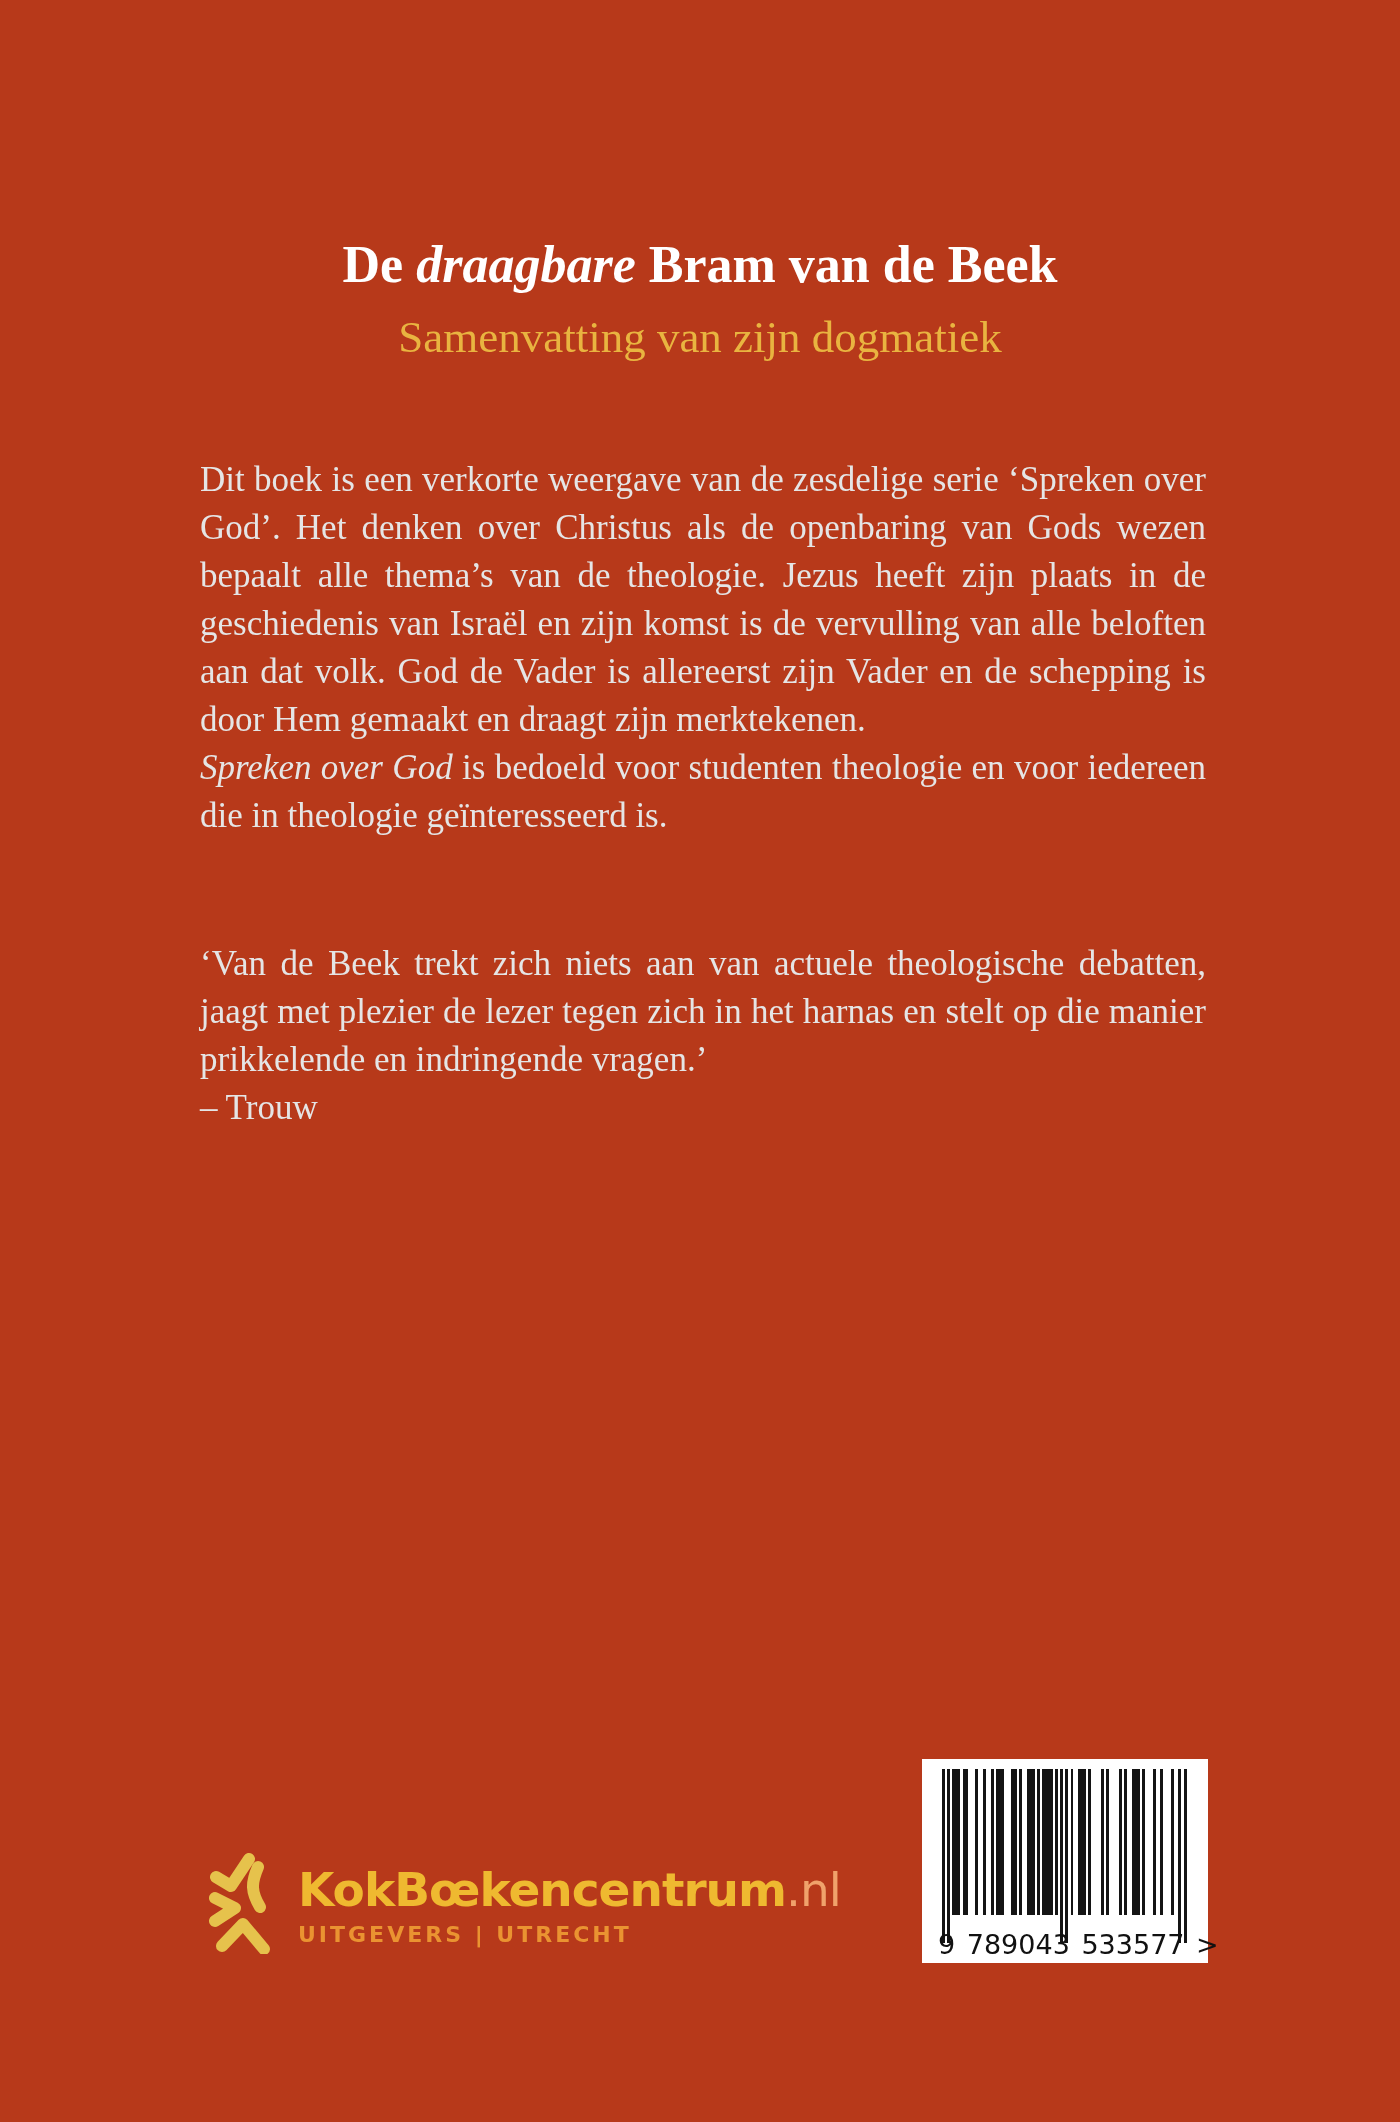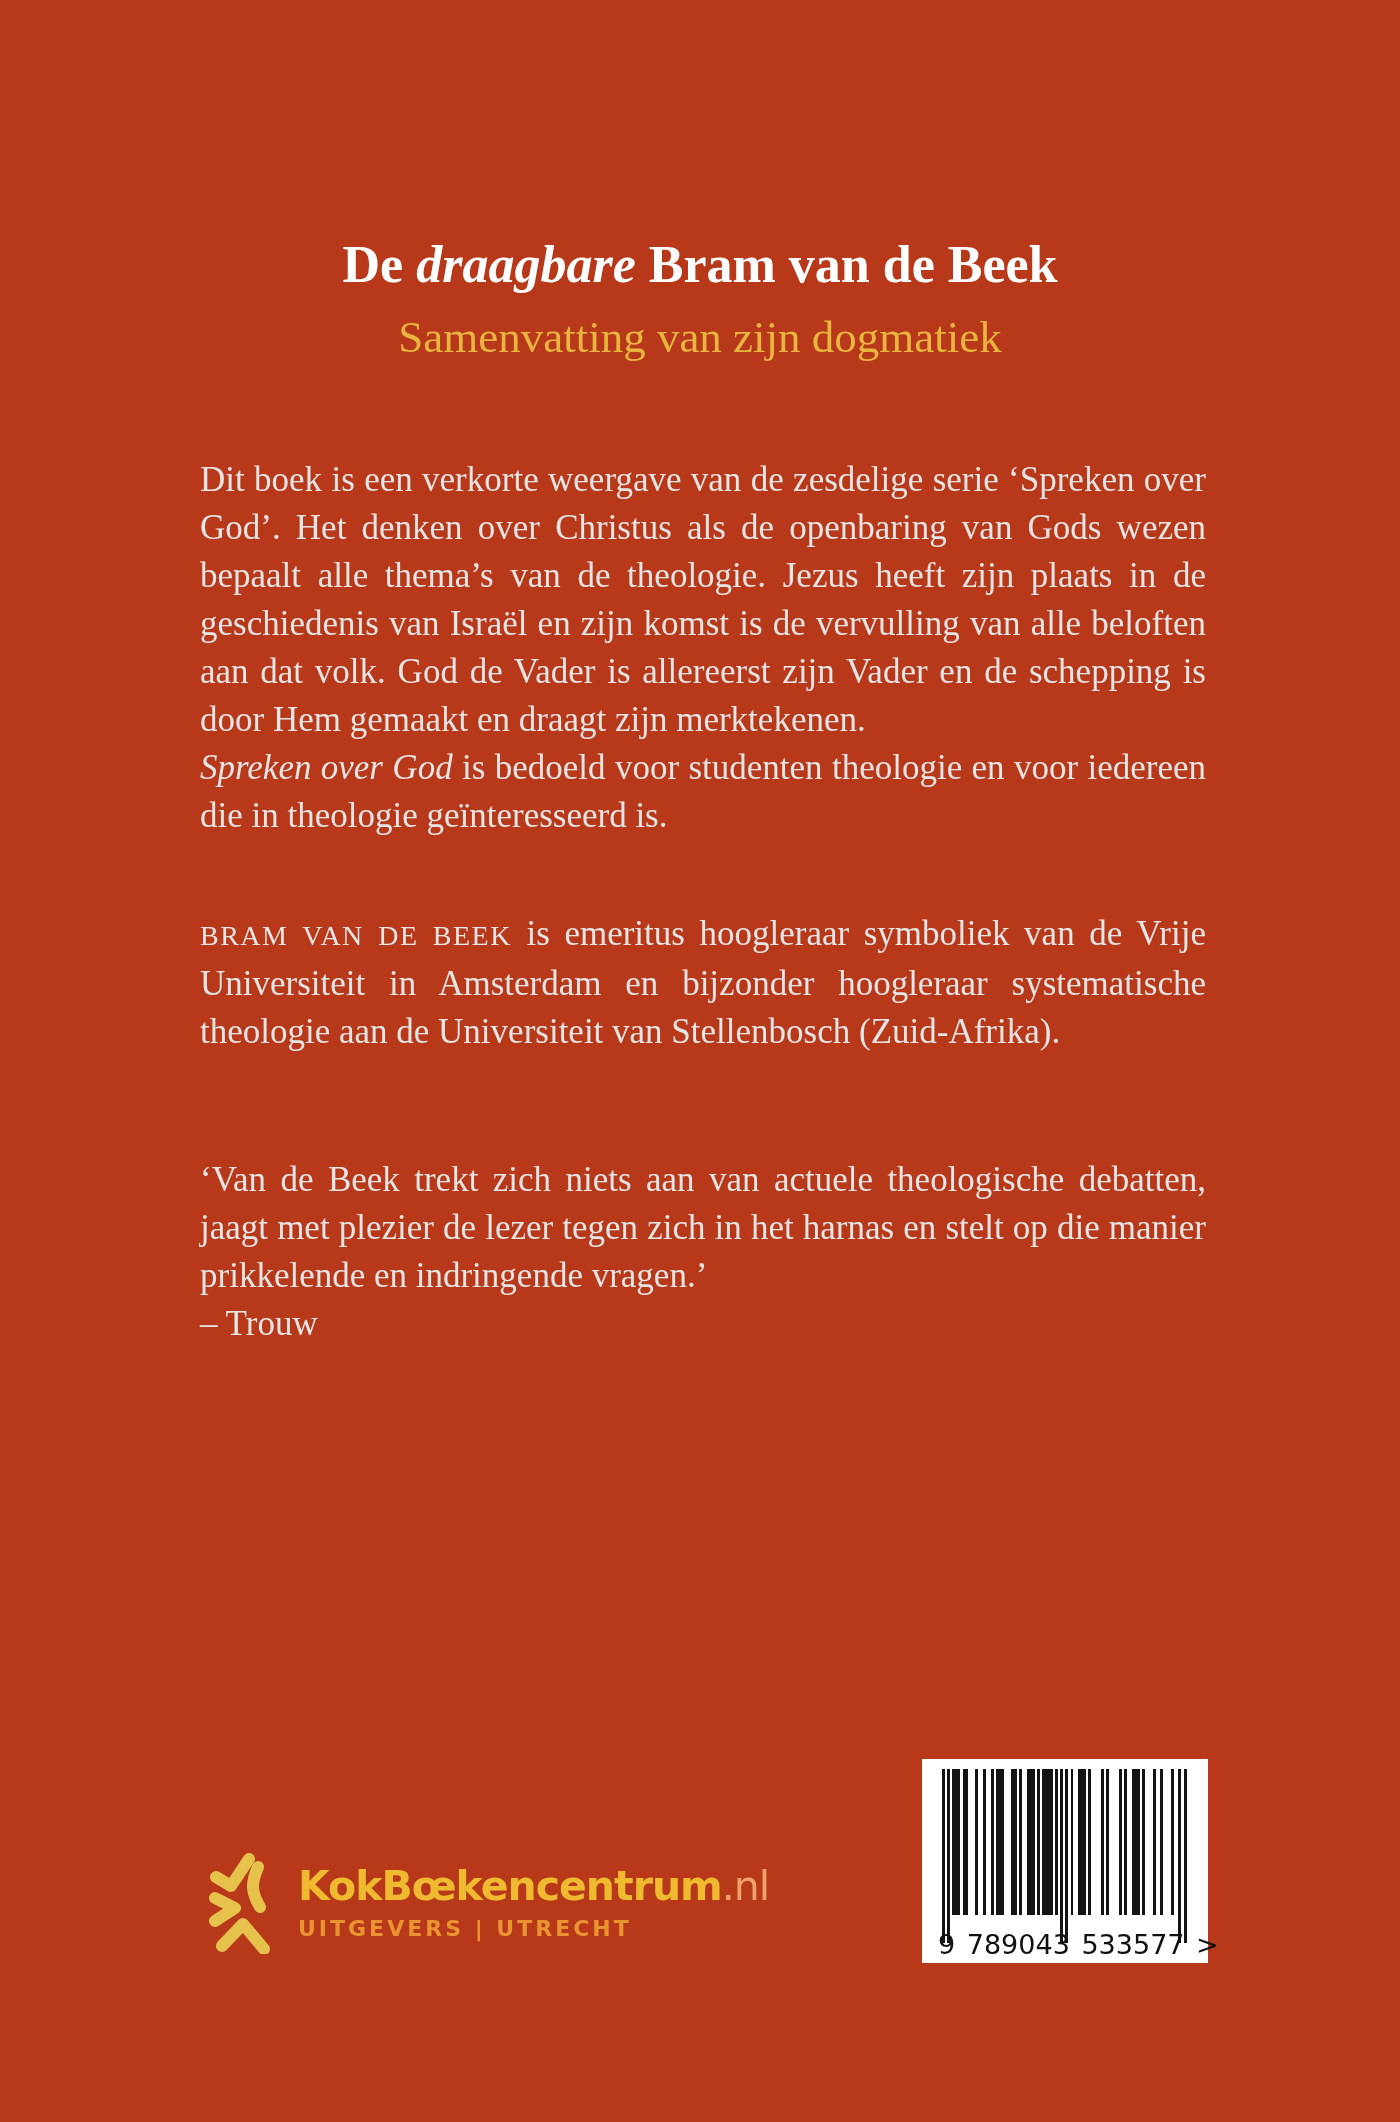--- a/index.html
+++ b/index.html
@@ -27,21 +27,21 @@
   .name{font-size:28px;letter-spacing:1.5px;}
   .quote{margin-top:100px !important;}
   .attribution{text-align:left;}
 
   
   .publisher{position:absolute;left:208px;top:1850px;display:flex;align-items:flex-start;gap:26px;}
   .logo-icon{width:64px;height:104px;display:block;}
   .pub-text{padding-top:16px;}
   .brand{
     font-family:"DejaVu Sans","Liberation Sans",sans-serif;font-weight:bold;
-    font-size:41px;line-height:1;color:#efb930;letter-spacing:-1px;
+    font-size:47px;line-height:1;color:#efb930;letter-spacing:-1px;
   }
   .brand .nl{color:#f0a26b;font-weight:normal;}
   .tagline{
     font-family:"DejaVu Sans","Liberation Sans",sans-serif;font-weight:bold;
     font-size:22px;letter-spacing:3px;color:#ea9331;margin-top:9px;
   }
 
   
   .barcode{position:absolute;left:922px;top:1759px;width:286px;height:204px;background:#ffffff;}
   .bars{position:absolute;left:20px;top:10px;width:246px;height:176px;}
@@ -58,21 +58,20 @@
 <div class="page">
 
   <div class="title-block">
     <h1 class="title"><span>De </span><span class="it">draagbare</span><span> Bram van de Beek</span></h1>
     <h2 class="subtitle">Samenvatting van zijn dogmatiek</h2>
   </div>
 
   <div class="content">
     <p class="description">Dit boek is een verkorte weergave van de zesdelige serie ‘Spreken over God’. Het denken over Christus als de openbaring van Gods wezen bepaalt alle thema’s van de theologie. Jezus heeft zijn plaats in de geschiedenis van Israël en zijn komst is de vervulling van alle beloften aan dat volk. God de Vader is allereerst zijn Vader en de schepping is door Hem gemaakt en draagt zijn merktekenen.</p>
     <p class="description2"><span class="it">Spreken over God</span><span> is bedoeld voor studenten theologie en voor iedereen die in theologie geïnteresseerd is.</span></p>
-    <p class="bio"><span class="name">BRAM VAN DE BEEK</span><span> is emeritus hoogleraar symboliek van de Vrije Universiteit in Amsterdam en bijzonder hoogleraar systematische theologie aan de Universiteit van Stellenbosch (Zuid-Afrika).</span></p>
     <p class="quote">‘Van de Beek trekt zich niets aan van actuele theologische debatten, jaagt met plezier de lezer tegen zich in het harnas en stelt op die manier prikkelende en indringende vragen.’</p>
     <p class="attribution">– Trouw</p>
   </div>
 
   <div class="publisher">
     <svg class="logo-icon" viewBox="0 0 64 104" aria-hidden="true">
       <g fill="none" stroke="#e6c24c" stroke-width="12" stroke-linecap="round" stroke-linejoin="round">
         <path d="M8 27 L23 36 L41 9"></path>
         <path d="M50 17 C43 33 43 42 52 57"></path>
         <path d="M7 48 L27 58 L7 71"></path>

